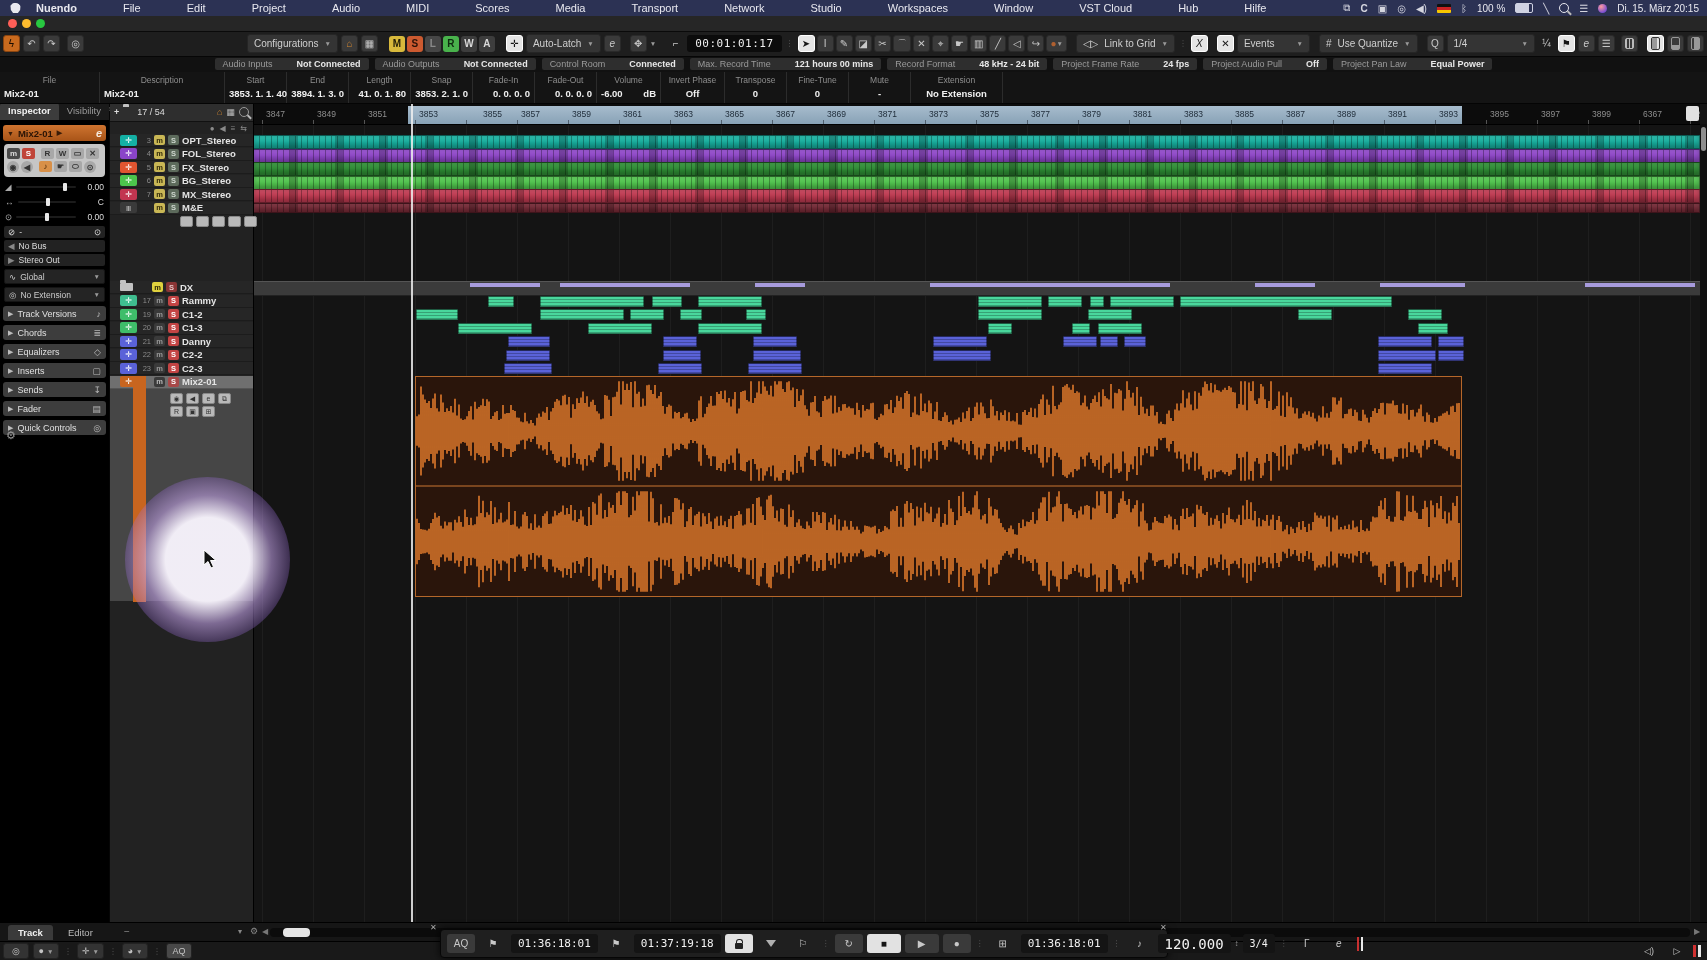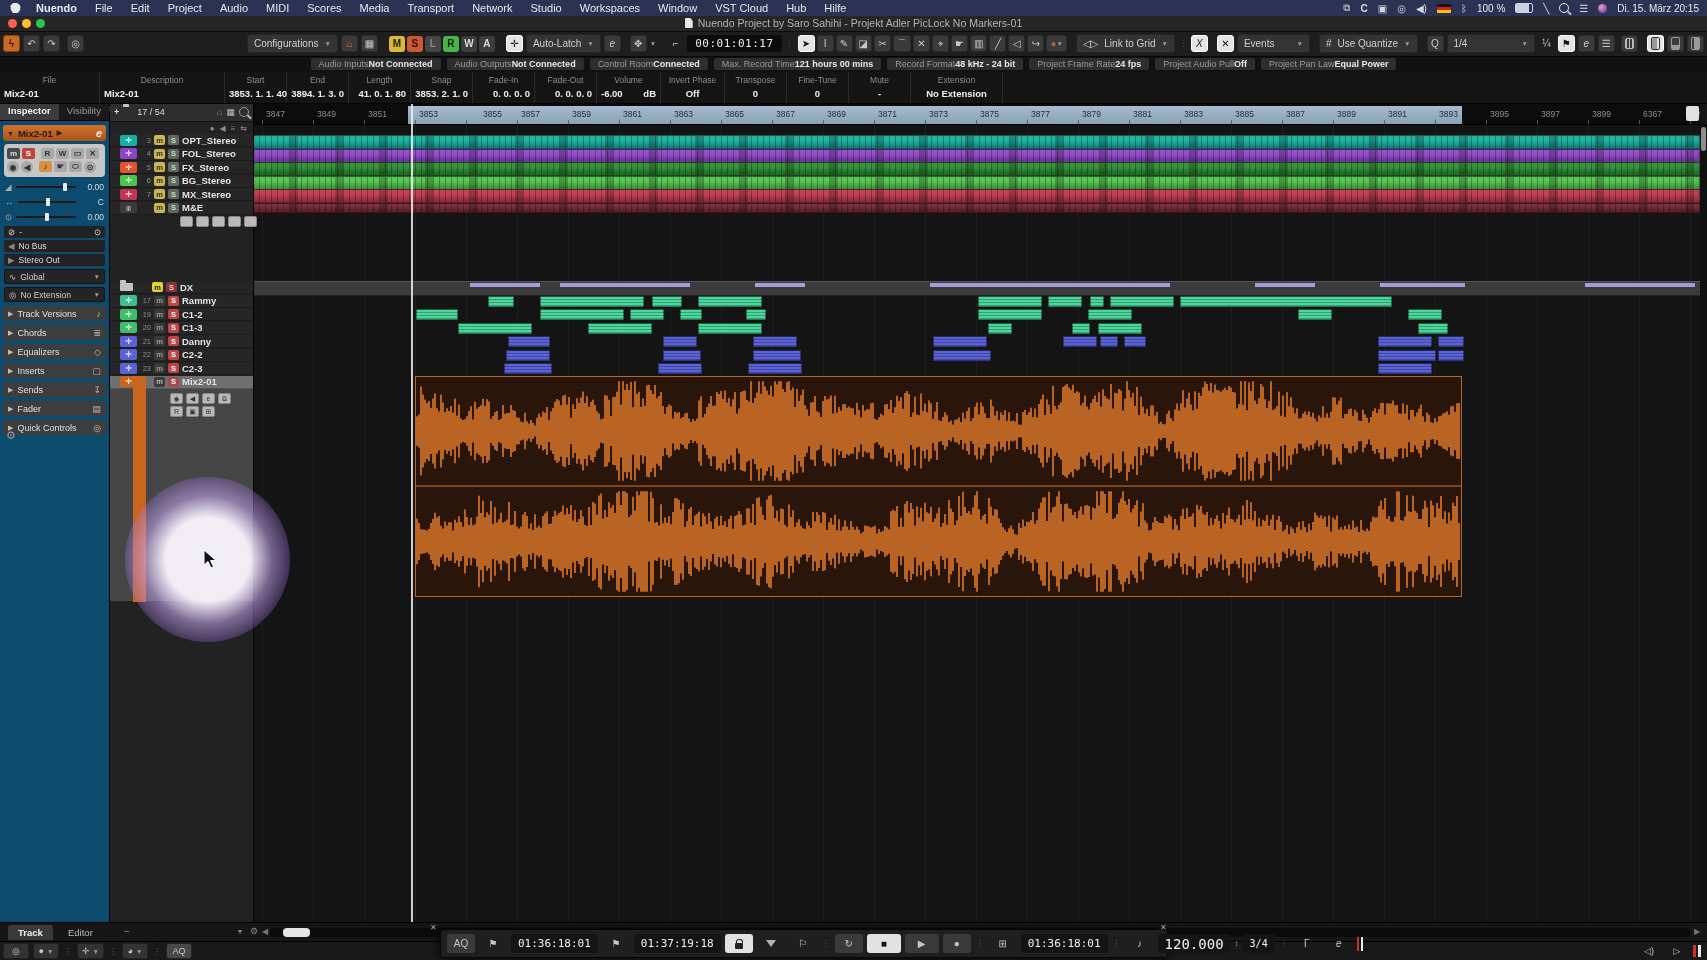--- a/index.html
+++ b/index.html
@@ -2,21 +2,21 @@
 <html><head>
 <meta charset="utf-8">
 <style>
   html,body{margin:0;padding:0;background:#000;}
   #app{position:relative;width:1707px;height:960px;overflow:hidden;background:#151515;
        font-family:"Liberation Sans",sans-serif;color:#ccc;-webkit-font-smoothing:antialiased;}
   .abs{position:absolute;}
   
   #menu-bar{left:0;top:0;width:1707px;height:16px;background:#2c3254;display:flex;align-items:center;
             font-size:11px;color:#e8e8ef;z-index:40;}
-  #menu-items{display:flex;align-items:flex-end;}
+  #menu-items{display:flex;align-items:flex-end;gap:28px;}
   .menu-item{padding:0 9px;white-space:nowrap;}
   .menu-item.app{font-weight:bold;}
   #apple-logo{width:11px;height:11px;margin:0 6px 0 10px;background:#e8e8ef;
               -webkit-mask:none;border-radius:3px 5px 4px 4px;clip-path:polygon(50% 0,78% 8%,96% 30%,92% 68%,72% 96%,28% 96%,8% 68%,4% 30%,22% 8%);}
   #menu-right{margin-left:auto;display:flex;align-items:center;gap:10px;padding-right:8px;font-size:10px;}
   .mb-ico{opacity:.9;font-size:10px;}
   .deflag{width:14px;height:9px;border-radius:1px;background:linear-gradient(#111 33%,#cc2222 33% 66%,#f7c600 66%);}
   .battery{width:16px;height:8px;border:1px solid #cfd2e2;border-radius:2px;background:linear-gradient(90deg,#cfd2e2 0 80%,transparent 80%);}
   .ball{width:9px;height:9px;border-radius:50%;background:radial-gradient(circle at 35% 30%,#ff9a9e,#7b4fd0 70%);}
   
@@ -43,32 +43,32 @@
             background:repeating-linear-gradient(90deg,#bbb 0 1px,transparent 1px 3px);background-size:100% 3px;background-repeat:repeat-y;background-position:0 2px;}
   .zone-ico{width:16px;height:11px;border:1px solid #999;border-radius:2px;position:relative;}
   .zone-ico.l::before{content:"";position:absolute;left:0;top:0;bottom:0;width:5px;background:#999;}
   .zone-ico.b::before{content:"";position:absolute;left:0;right:0;bottom:0;height:4px;background:#999;}
   .zone-ico.r::before{content:"";position:absolute;right:0;top:0;bottom:0;width:5px;background:#999;}
   .mag{width:8px;height:8px;border:1.5px solid #bbb;border-radius:50%;position:relative;}
   .mag::after{content:"";position:absolute;width:5px;height:1.5px;background:#bbb;transform:rotate(45deg);right:-4px;bottom:-1px;}
   
   #status-line{left:0;top:56px;width:1707px;height:16px;background:#111;display:flex;align-items:center;
                justify-content:center;gap:6px;z-index:37;}
-  .st-chip{background:#2e2e2e;border-radius:2px;height:12px;display:flex;align-items:center;gap:0;
+  .st-chip{background:#2e2e2e;border-radius:2px;height:12px;display:flex;align-items:center;gap:24px;
            padding:0 8px;font-size:9px;}
   .st-chip .lb{color:#9a9a9a;}
   .st-chip .vl{color:#e8e8e8;font-weight:bold;}
   
   #info-line{left:0;top:72px;width:1707px;height:31px;background:#141414;border-bottom:1px solid #040404;
              display:flex;z-index:36;}
   .info-col{height:100%;border-right:1px solid #2c2c2c;box-sizing:border-box;display:flex;flex-direction:column;}
   .info-col .hd{font-size:8.5px;color:#8e8e8e;text-align:center;margin-top:3px;}
   .info-col .vl{font-size:9.5px;color:#f0f0f0;font-weight:bold;margin-top:3px;padding:0 4px;white-space:nowrap;}
   
-  #inspector{left:0;top:103px;width:110px;height:819px;background:#0c4a6e;border-right:1px solid #060606;
+  #inspector{left:0;top:103px;width:110px;height:819px;background:#000000;border-right:1px solid #060606;
              box-sizing:border-box;z-index:30;}
   #insp-tabs{display:flex;height:17px;background:#1a1a1a;border-bottom:1px solid #000;font-size:9.5px;}
   .insp-tab{padding:2px 8px 0;color:#9a9a9a;}
   .insp-tab.act{background:#3c3c3c;color:#f0f0f0;font-weight:bold;border-radius:3px 3px 0 0;}
   #insp-track-hd{margin:4px 3px 3px;height:16px;border-radius:3px;background:linear-gradient(#cf7430,#a85418);
                  display:flex;align-items:center;font-size:9.5px;color:#2a1406;font-weight:bold;gap:4px;padding:0 4px;}
   #insp-track-hd .e{margin-left:auto;color:#f4e8dc;font-size:11px;font-style:italic;}
   .clus{margin:2px 4px;background:#c6c6c6;border-radius:4px;padding:2px 3px;}
   .clus-row{display:flex;gap:2px;margin:2px 0;}
   .cb{width:13px;height:11px;border-radius:2px;background:#a8a8a8;color:#333;font-size:8px;font-weight:bold;
@@ -193,21 +193,20 @@
       <span class="mb-ico">☰</span>
       <span class="ball"></span>
       <span>Di. 15. März 20:15</span>
     </div>
   </div>
 
   <div id="title-bar" class="abs">
     <span class="tl" style="left:8px;background:#ff5f57"></span>
     <span class="tl" style="left:22px;background:#febc2e"></span>
     <span class="tl" style="left:36px;background:#28c840"></span>
-    <div id="title-text"><span class="doc-ico"></span><span>Nuendo Project by Saro Sahihi - Projekt Adler PicLock No Markers-01</span></div>
   </div>
 
   <div id="toolbar" class="abs">
     <span class="tb-btn" style="margin-left:3px;background:#c96a1e;color:#1a0d02;border-color:#8a4510">ϟ</span>
     <span class="tb-btn">↶</span>
     <span class="tb-btn">↷</span>
     <span class="tb-btn" style="margin-left:4px">◎</span>
     <span class="tb-dd" style="margin-left:160px">
         <span>Configurations</span>
         <span class="dd-arrow">▼</span>

